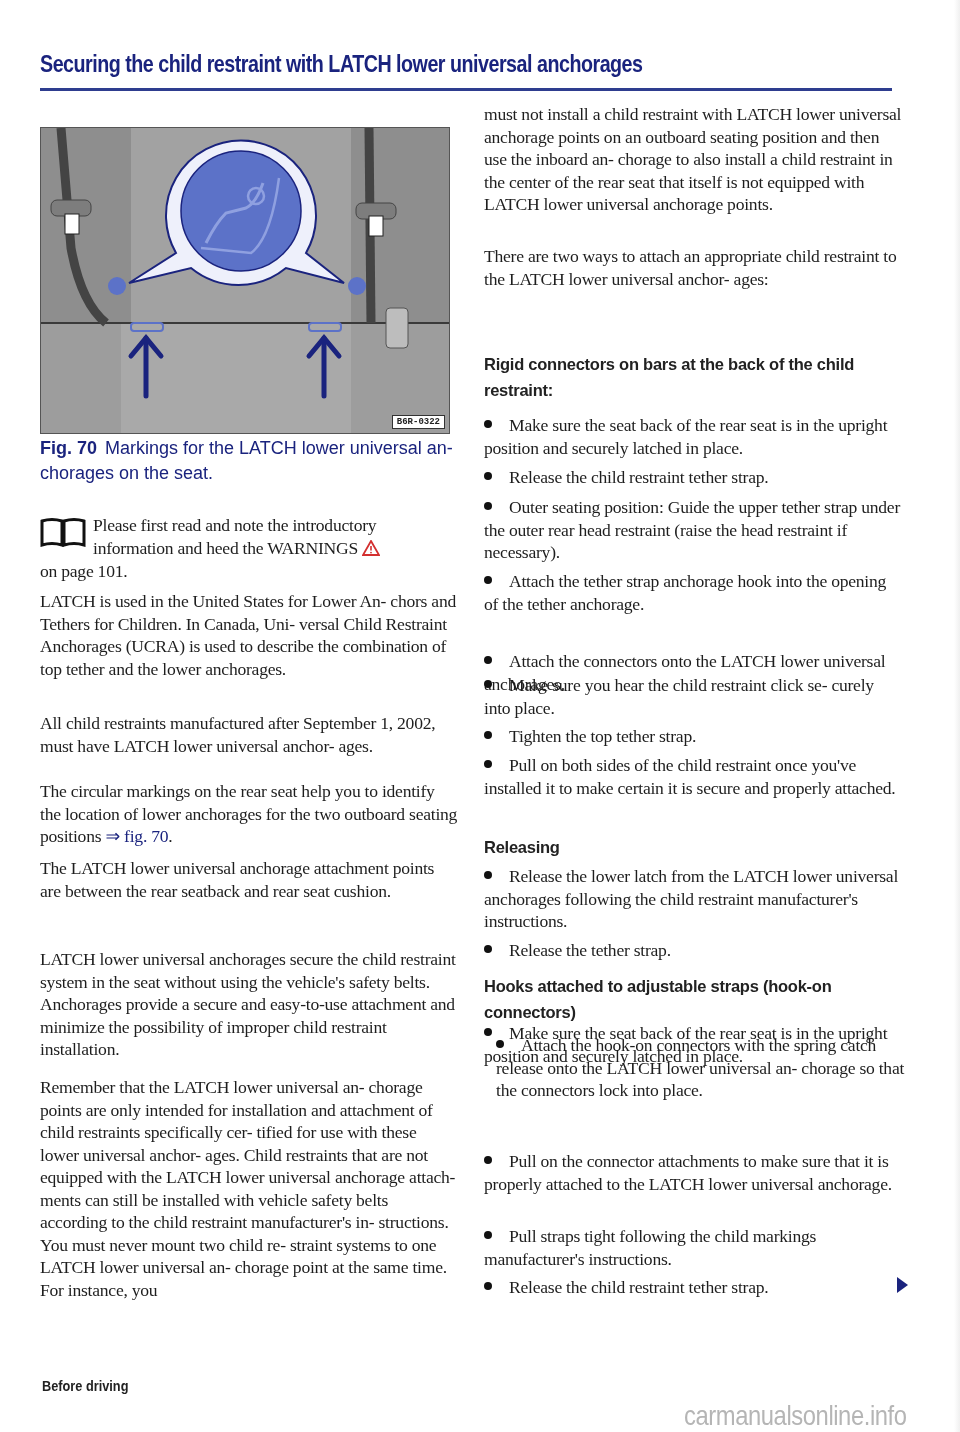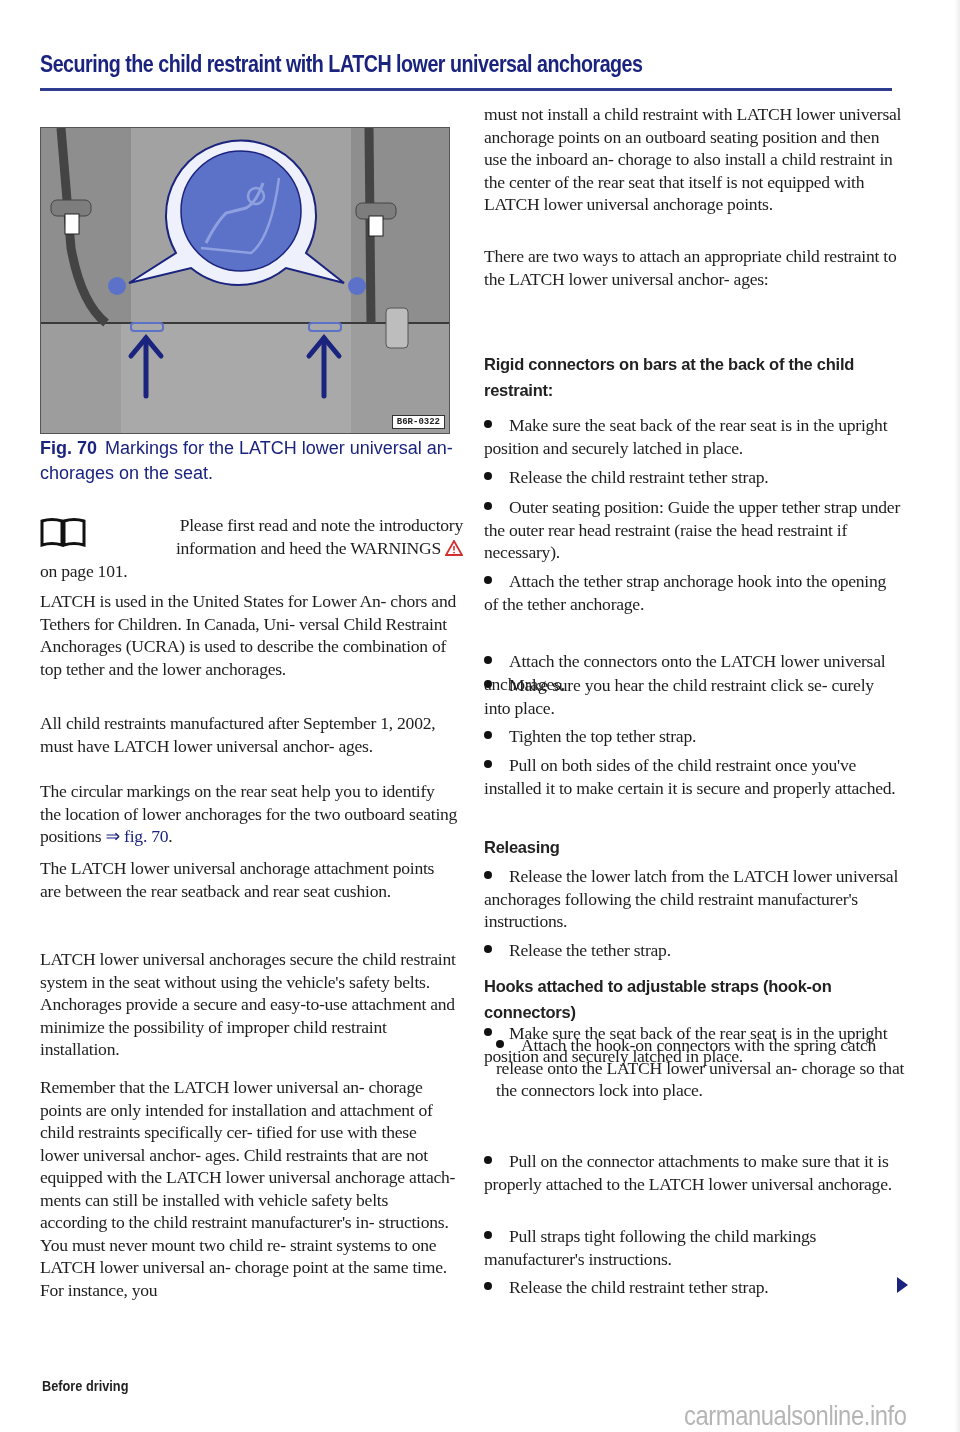--- a/index.html
+++ b/index.html
@@ -24,21 +24,21 @@
 
   .caption { position: absolute; left: 40px; top: 436px; width: 418px;
              font-family: "Liberation Sans", "DejaVu Sans", sans-serif; font-size: 18px; line-height: 25px; color: #1a237e; }
   .caption .fig-label { font-weight: bold; margin-right: 8px; }
 
   .text { font-size: 17.6px; line-height: 22.5px; letter-spacing: -0.25px; }
   .p { position: absolute; left: 0; width: 100%; margin: 0; }
   .p .link { color: #1a237e; }
 
   .note-icon { position: absolute; left: 40px; top: 517px; width: 46px; height: 30px; }
-  .note-line { position: absolute; margin: 0; text-align: right; }
+  .note-line { position: absolute; margin: 0; }
 
   .warn-icon { display: inline-block; width: 18px; height: 16px; vertical-align: -2px; margin-left: 4px; }
 
   .heading { position: absolute; left: 0; font-family: "Liberation Sans", "DejaVu Sans", sans-serif;
              font-size: 16.5px; font-weight: bold; color: #222; line-height: 26px; }
 
   .bullet { position: absolute; left: 0; width: 100%; margin: 0; }
   .bullet .dot { display: inline-block; width: 8px; height: 8px; border-radius: 50%; background: #111;
                  margin-right: 17px; vertical-align: 3px; }
 

